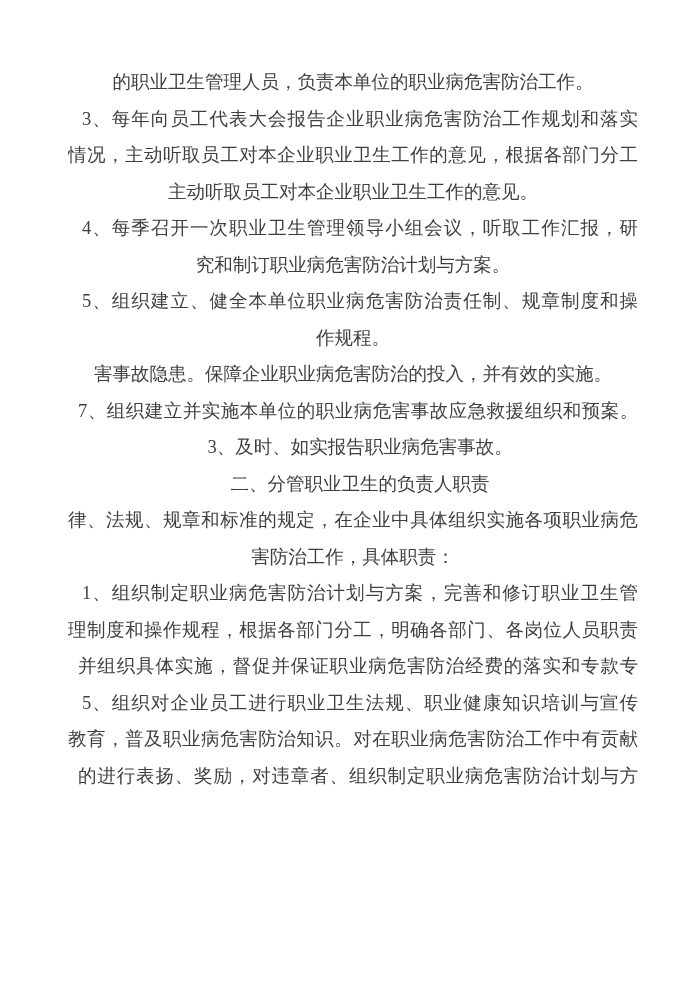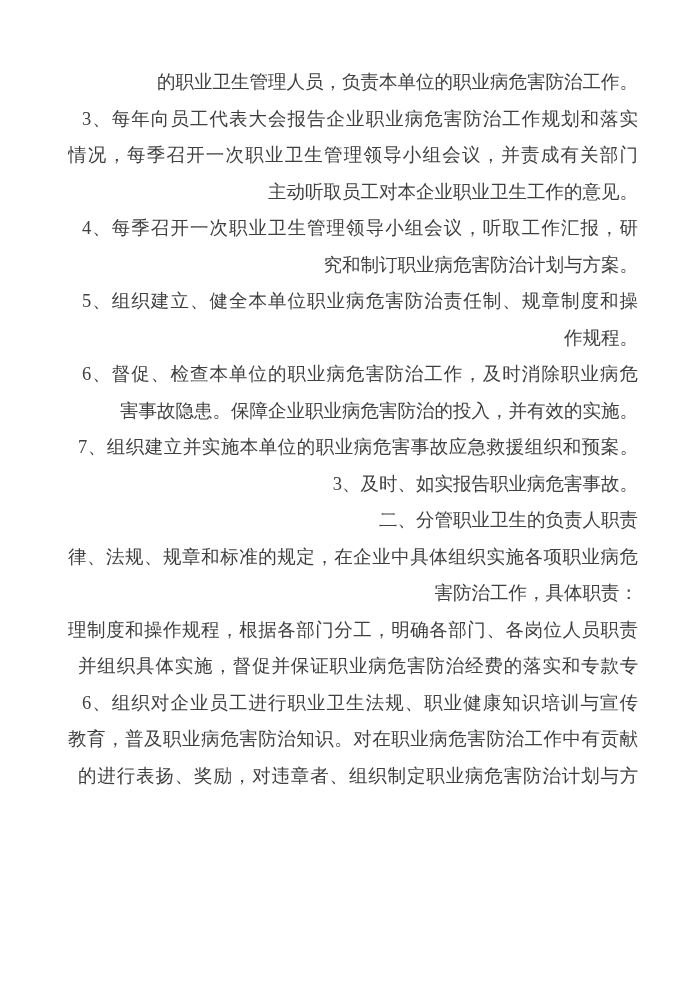--- a/index.html
+++ b/index.html
@@ -21,21 +21,21 @@
     top: 64px;
     width: 570px;
     color: #3f3f3f;
     font-size: 18.5px;
     font-weight: 400;
   }
   .ln {
     height: 36.5px;
     line-height: 36.5px;
     overflow: hidden;
-    text-align: right;
+    text-align: center;
     letter-spacing: 0;
   }
   .ln.fill {
     text-align: justify;
     text-align-last: justify;
     text-justify: inter-ideograph;
   }
   .ln.ind {
     padding-left: 14px;
   }
@@ -44,32 +44,32 @@
     letter-spacing: -0.3px;
   }
 </style>
 </head>
 <body>
 
 <div class="page">
   <div class="body-text">
     <div class="ln">的职业卫生管理人员，负责本单位的职业病危害防治工作。</div>
     <div class="ln ind fill">3、每年向员工代表大会报告企业职业病危害防治工作规划和落实</div>
-    <div class="ln fill">情况，每季召开一次职业卫生管理领导小组会议，并责成有关部门</div>
+    <div class="ln fill">情况，主动听取员工对本企业职业卫生工作的意见，根据各部门分工</div>
     <div class="ln">主动听取员工对本企业职业卫生工作的意见。</div>
     <div class="ln ind fill">4、每季召开一次职业卫生管理领导小组会议，听取工作汇报，研</div>
     <div class="ln">究和制订职业病危害防治计划与方案。</div>
     <div class="ln ind fill">5、组织建立、健全本单位职业病危害防治责任制、规章制度和操</div>
     <div class="ln">作规程。</div>
-    <div class="ln ind fill">6、督促、检查本单位的职业病危害防治工作，及时消除职业病危</div>
     <div class="ln">害事故隐患。保障企业职业病危害防治的投入，并有效的实施。</div>
     <div class="ln tight fill">7、组织建立并实施本单位的职业病危害事故应急救援组织和预案。</div>
     <div class="ln ind">3、及时、如实报告职业病危害事故。</div>
     <div class="ln ind">二、分管职业卫生的负责人职责</div>
     <div class="ln fill">律、法规、规章和标准的规定，在企业中具体组织实施各项职业病危</div>
     <div class="ln">害防治工作，具体职责：</div>
+    <div class="ln ind fill">1、组织制定职业病危害防治计划与方案，完善和修订职业卫生管</div>
     <div class="ln fill">理制度和操作规程，根据各部门分工，明确各部门、各岗位人员职责</div>
     <div class="ln tight fill">并组织具体实施，督促并保证职业病危害防治经费的落实和专款专用。</div>
-    <div class="ln ind fill">6、组织对企业员工进行职业卫生法规、职业健康知识培训与宣传</div>
+    <div class="ln ind fill">5、组织对企业员工进行职业卫生法规、职业健康知识培训与宣传</div>
     <div class="ln fill">教育，普及职业病危害防治知识。对在职业病危害防治工作中有贡献</div>
     <div class="ln tight fill">的进行表扬、奖励，对违章者、组织制定职业病危害防治计划与方案。</div>
   </div>
 </div>
 
 </body></html>

